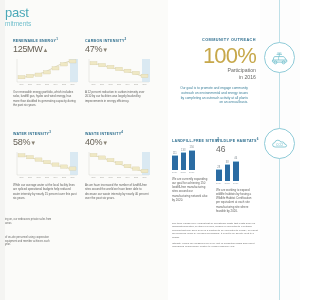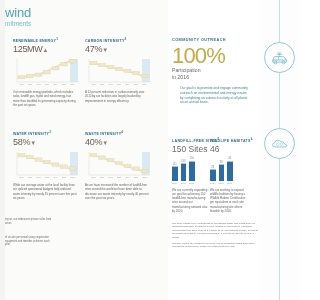--- a/index.html
+++ b/index.html
@@ -60,21 +60,21 @@
   
   .chart { position: relative; margin-top: 2px; }
   .chart svg { display: block; }
 
   .chart-caption {
     font-size: 2.9px; color: #5f5f5d; line-height: 4.2px;
     margin-top: 3px; width: 64px;
   }
 
   
-  .co-wrap { position: absolute; left: 172px; top: 38px; width: 84px; text-align: left; }
+  .co-wrap { position: absolute; left: 172px; top: 38px; width: 84px; text-align: right; }
   .co-label {
     font-size: 3.8px; font-weight: bold; color: #2f6f8f;
     letter-spacing: 0.45px;
   }
   .co-big {
     font-size: 22px; color: #c7a84b; line-height: 23px;
     letter-spacing: -0.8px; margin-top: 2px;
   }
   .co-part { font-size: 5.2px; color: #6a6a68; line-height: 7px; }
   .co-year { font-size: 5.2px; color: #6a6a68; line-height: 7px; }
@@ -132,21 +132,21 @@
 </head>
 <body>
 
 <div class="page">
 
   <div class="gutter-col"></div>
 
   <div class="left-panel">
 
     <div class="header">
-      <div class="header-title">wind</div>
+      <div class="header-title">past</div>
       <div class="header-sub">mitments</div>
     </div>
 
     <div class="metric" style="left:8px; top:37px;">
       <div class="metric-label"><span>RENEWABLE ENERGY</span><sup>1</sup></div>
       <div class="metric-value"><span>125MW</span><span class="metric-arrow">▲</span></div>
       <div class="chart">
         <svg width="66" height="30" viewBox="0 0 66 30">
           <line x1="4" y1="25" x2="64" y2="25" stroke="#cfcfc8" stroke-width="0.4"></line>
           <line x1="4" y1="2" x2="4" y2="25" stroke="#cfcfc8" stroke-width="0.4"></line>
@@ -281,42 +281,41 @@
   <div class="co-wrap">
     <div class="co-label">COMMUNITY OUTREACH</div>
     <div class="co-big">100%</div>
     <div class="co-part">Participation</div>
     <div class="co-year">in 2016</div>
     <div class="co-body">Our goal is to promote and engage community outreach on environmental and energy issues by completing an outreach activity at all plants on an annual basis.</div>
   </div>
 
   <div class="stat" style="left:172px; top:137px;">
     <div class="stat-label"><span>LANDFILL-FREE SITES</span><sup>5</sup></div>
-    <div class="stat-value">150 Sites</div>
     <div class="bars">
       <div class="bar-col">
         <div class="bar-num">111</div>
         <div class="bar-rect" style="height:15px;"></div>
         <div class="bar-yr">2014</div>
       </div>
       <div class="bar-col">
         <div class="bar-num">133</div>
         <div class="bar-rect" style="height:18px;"></div>
         <div class="bar-yr">2015</div>
       </div>
       <div class="bar-col">
         <div class="bar-num">150</div>
         <div class="bar-rect" style="height:21px;"></div>
         <div class="bar-yr">2016</div>
       </div>
     </div>
     <div class="stat-note">We are currently expanding our goal for achieving 150 landfill-free manufacturing sites around our manufacturing network also by 2020.</div>
   </div>
 
-  <div class="stat" style="left:210px; top:137px;">
+  <div class="stat" style="left:216px; top:137px;">
     <div class="stat-label"><span>WILDLIFE HABITATS</span><sup>6</sup></div>
     <div class="stat-value">46</div>
     <div class="bars">
       <div class="bar-col">
         <div class="bar-num">28</div>
         <div class="bar-rect" style="height:12px;"></div>
         <div class="bar-yr">2014</div>
       </div>
       <div class="bar-col">
         <div class="bar-num">38</div>

